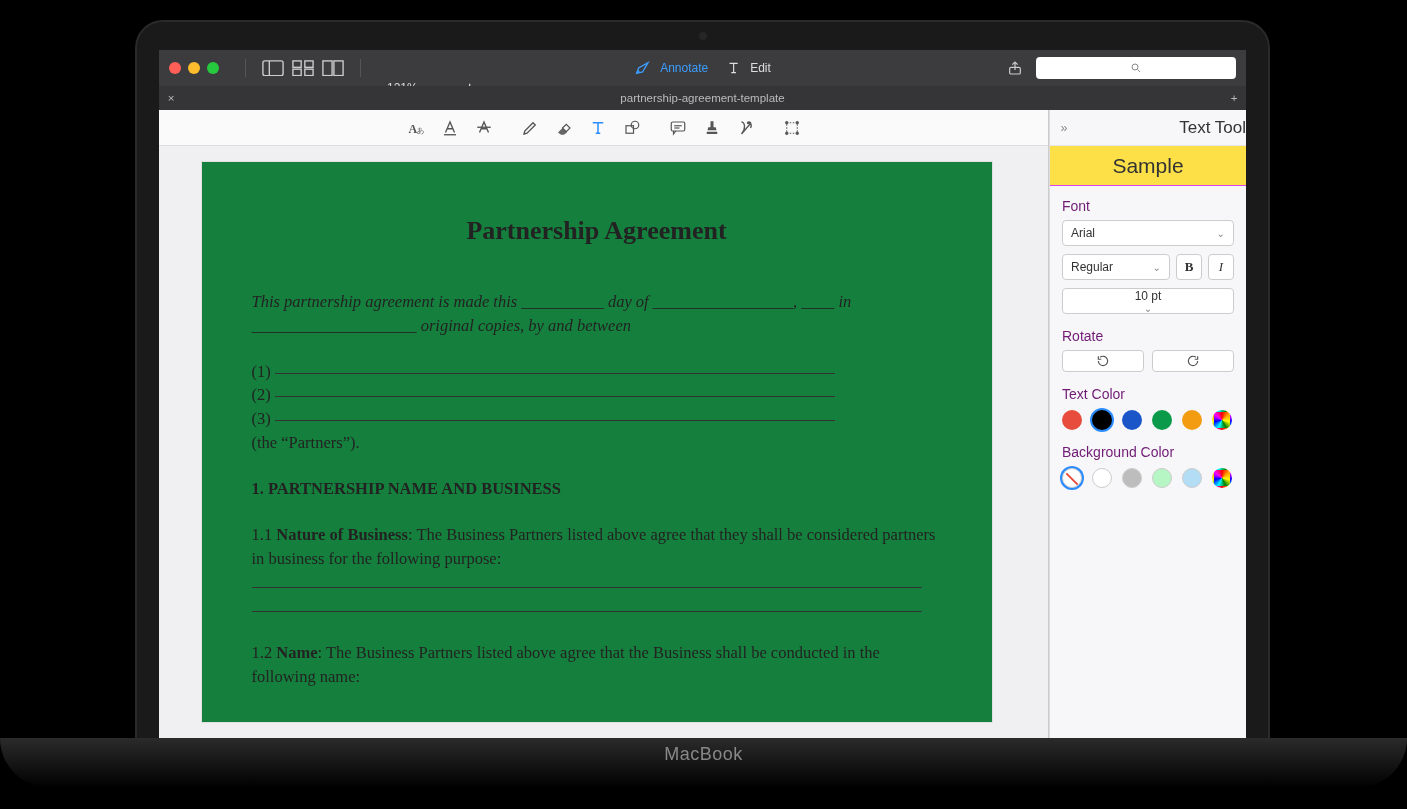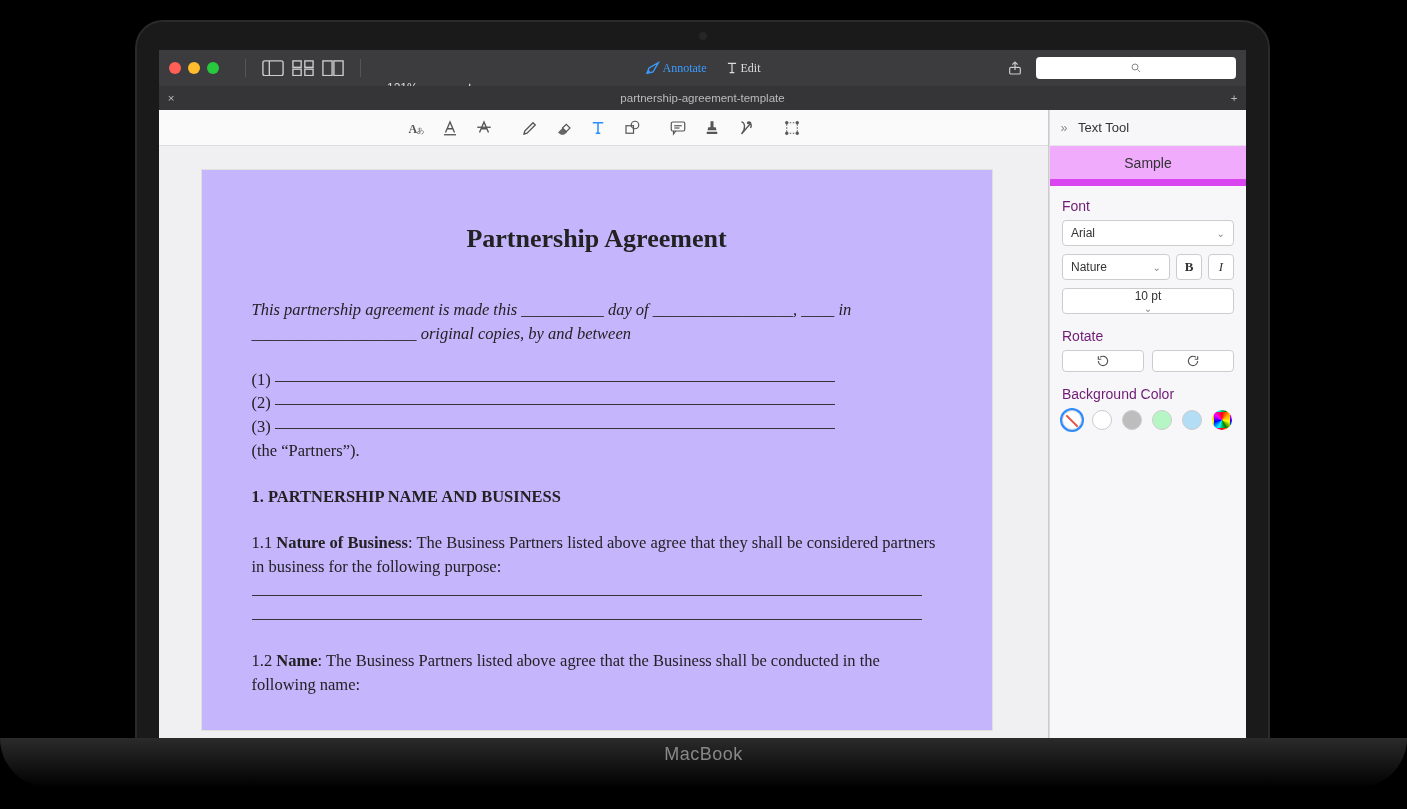--- a/index.html
+++ b/index.html
@@ -75,21 +75,21 @@
   .dot.y { background: #ffbd2e; }
   .dot.g { background: #27c93f; }
   .view-icon {
     width: 22px; height: 16px;
     display: inline-flex; align-items: center; justify-content: center;
     color: #ccc;
   }
   .zoom-group { display: flex; align-items: center; gap: 10px; margin-left: 10px; margin-top: 40px; }
   .sep { width: 1px; height: 18px; background: #555; margin: 0 8px; }
   .toolbar-center { position:absolute; left:50%; transform:translateX(-50%); display:flex; align-items:center; gap:18px;}
-  .mode-btn { display:flex; align-items:center; gap:2px; color:#ddd; cursor:pointer;font-family:Liberation Serif, serif;}
+  .mode-btn { display:flex; align-items:center; gap:10px; color:#ddd; cursor:pointer;}
   .mode-btn.active { color:#3b9dff; }
   .toolbar-right { margin-left:auto; display:flex; align-items:center; gap:10px;}
   .search-box {
     width: 200px; height: 22px; background:#fff; border-radius:4px;
     display:flex; align-items:center; justify-content:center; color:#888;
   }
   .search-box svg{ width:12px; height:12px;}
 
   .tab-bar {
     background: #353538;
@@ -111,41 +111,41 @@
     display:flex; align-items:center; justify-content:center; gap:26px;
   }
   .tool-group { display:flex; align-items:center; gap:14px; }
   .tool-icon { width:20px; height:20px; display:flex; align-items:center; justify-content:center; color:#555; cursor:pointer;}
   .tool-icon.active { color:#2a8cff; }
   .tool-icon svg { width:18px; height:18px; }
   .doc-scroll { flex:1; overflow:auto; padding:16px 30px 0 16px; position:relative;}
   .doc-scroll::-webkit-scrollbar{width:14px;}
   .doc-scroll::-webkit-scrollbar-thumb{background:#bbb;border-radius:7px;}
   .doc-page {
-    background:#c4b5fd; width: 790px; margin:8px auto; padding: 50px 50px 30px 50px;
+    background:#15803d; width: 790px; margin:0 auto; padding: 50px 50px 30px 50px;
     font-family: "Times New Roman", serif; color:#222; font-size:16.5px; line-height:1.45;
     box-shadow: 0 0 0 1px #e0e0e0;
     min-height: 560px;
   }
   .doc-title { text-align:center; font-size:26px; font-weight:bold; margin-bottom:40px;}
   .doc-para { margin-bottom: 0; font-style: italic; }
   .doc-block { margin-top: 22px; }
   .doc-italic { font-style: italic; font-size: 14px; }
   .doc-h { font-weight: bold; }
   .blank-long { display:inline-block; border-bottom:1px solid #333; min-width:560px; vertical-align:baseline; position:relative; top:-3px;}
   .blank-longer { display:inline-block; border-bottom:1px solid #333; min-width:670px; vertical-align:baseline;}
   
   .side-panel {
     width: 197px; background:#f7f7f9; border-left:1px solid #ddd;
     display:flex; flex-direction:column; font-size:12.5px; color:#333;
   }
   .side-head { height:36px; display:flex; align-items:center; border-bottom:1px solid #e6e6e8;}
   .collapse { width:28px; text-align:center; color:#888; cursor:pointer;}
-  .side-head-title { flex:1; text-align:left; font-size:13px; color:#333;}
-  .sample-region{ height:40px; display:flex; align-items:center; justify-content:center; font-size:14px; background:#f0abfc; border-bottom:7px solid #d946ef;}
+  .side-head-title { flex:1; text-align:right; font-size:17px; color:#333;}
+  .sample-region{ height:40px; display:flex; align-items:center; justify-content:center; font-size:21px; background:#fde047; border-bottom:1px solid #d946ef;}
   .side-body { padding: 12px 12px; display:flex; flex-direction:column; gap:14px;}
   .side-label { font-size:14px; color:#701a75; }
   .select {
     background:#fff; border:1px solid #ccc; border-radius:4px; height:26px;
     display:flex; align-items:center; padding:0 8px; justify-content:space-between;
     font-size:12px; color:#333; cursor:pointer;
   }
   .select .chev { color:#888; font-size:10px;}
   .row { display:flex; gap:6px; }
   .row .select { flex:1;}
@@ -359,21 +359,21 @@
         <div class="sample-region">Sample</div>
         <div class="side-body">
           <div>
             <div class="side-label">Font</div>
             <div class="select" style="margin-top:6px;">
               <span>Arial</span>
               <span class="chev">⌄</span>
             </div>
             <div class="row" style="margin-top:8px;">
               <div class="select">
-                <span>Nature</span>
+                <span>Regular</span>
                 <span class="chev">⌄</span>
               </div>
               <div class="bi-btn" style="font-weight:bold;">B</div>
               <div class="bi-btn" style="font-style:italic;">I</div>
             </div>
             <div class="row" style="margin-top:8px;">
               <div class="select size-select">
                 <span>10 pt</span>
                 <span class="chev">⌄</span>
               </div>
@@ -391,20 +391,31 @@
               </div>
               <div class="rotate-btn">
                 <svg width="14" height="14" viewBox="0 0 24 24" fill="none" stroke="#555" stroke-width="2">
                     <path d="M20 12a8 8 0 1 1-3-6.3"></path>
                     <path d="M20 4v5h-5"></path>
                   </svg>
               </div>
             </div>
           </div>
 
+          <div>
+            <div class="side-label">Text Color</div>
+            <div class="swatch-row" id="text-swatches" style="margin-top:8px;">
+                <div class="swatch" style="background: rgb(231, 76, 60);"></div>
+                <div class="swatch sel" style="background: rgb(0, 0, 0);"></div>
+                <div class="swatch" style="background: rgb(26, 86, 199);"></div>
+                <div class="swatch" style="background: rgb(11, 154, 74);"></div>
+                <div class="swatch" style="background: rgb(243, 156, 18);"></div>
+                <div class="swatch rainbow"></div>
+              </div>
+          </div>
 
           <div>
             <div class="side-label">Background Color</div>
             <div class="swatch-row" id="bg-swatches" style="margin-top:8px;">
                 <div class="swatch none sel"></div>
                 <div class="swatch" style="background: rgb(255, 255, 255); border: 1px solid rgb(204, 204, 204);"></div>
                 <div class="swatch" style="background: rgb(189, 189, 189); border: 1px solid rgb(204, 204, 204);"></div>
                 <div class="swatch" style="background: rgb(182, 245, 196); border: 1px solid rgb(204, 204, 204);"></div>
                 <div class="swatch" style="background: rgb(179, 220, 245); border: 1px solid rgb(204, 204, 204);"></div>
                 <div class="swatch rainbow"></div>

